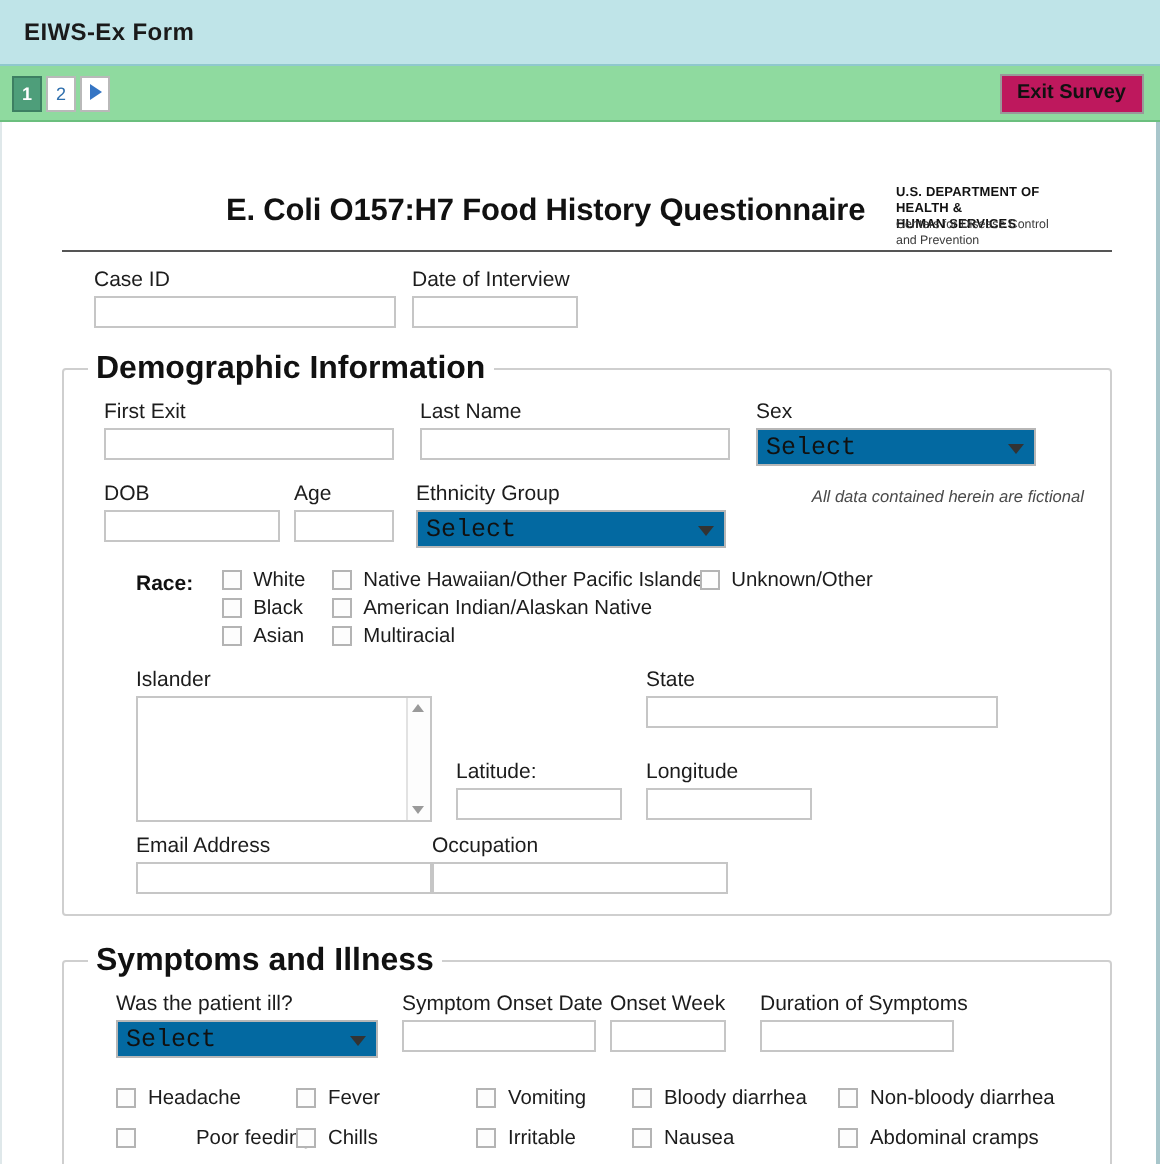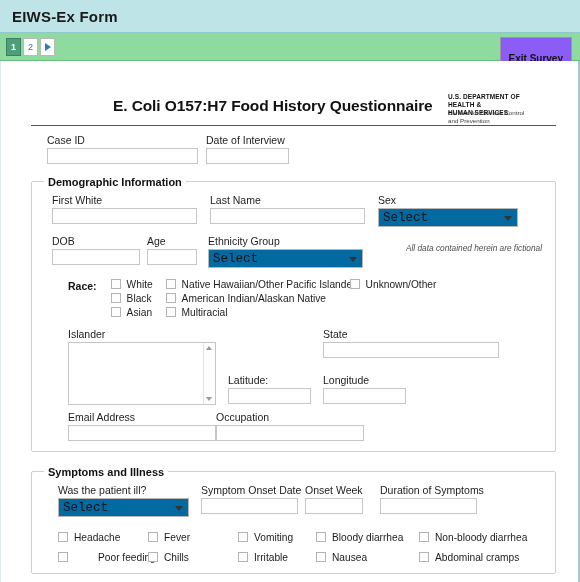--- a/index.html
+++ b/index.html
@@ -31,21 +31,21 @@
     height: 33px;
     background: #bfe4e8;
     border-bottom: 1px solid #8fc8cd;
     display: flex;
     align-items: center;
     padding: 0 0 0 12px;
     box-sizing: border-box;
     flex: 0 0 auto;
   }
   .title-bar-text {
-    font-size: 15px;
+    font-size: 12px;
     font-weight: bold;
     color: #1a1a1a;
     letter-spacing: 0.2px;
   }
 
   
   .toolbar {
     height: 28px;
     background: #8fda9f;
     border-bottom: 1px solid #6bbf7e;
@@ -91,23 +91,23 @@
     border-top: 4px solid transparent;
     border-bottom: 4px solid transparent;
     border-left: 6px solid #3575c4;
     vertical-align: middle;
   }
   .exit-btn {
     position: absolute;
     right: 8px;
     top: 4px;
     height: 20px;
-    padding: 12px 8px;
-    box-sizing: border-box;
-    background: #8b5cf6;
+    padding: 0 8px;
+    box-sizing: border-box;
+    background: #be185d;
     border: 1px solid #999;
     font-size: 10px;
     font-weight: bold;
     color: #111;
     line-height: 18px;
     cursor: pointer;
     font-family: "Liberation Sans", sans-serif;
   }
 
   
@@ -209,21 +209,21 @@
 
   
   fieldset.group {
     border: 1px solid #cfcfcf;
     border-radius: 2px;
     margin: 0;
     padding: 4px 10px 10px 10px;
     position: relative;
   }
   fieldset.group > legend {
-    font-size: 11px;
+    font-size: 16px;
     font-weight: bold;
     color: #111;
     padding: 0 4px;
     margin-left: 2px;
   }
   .group-wrap { margin-top: 12px; }
 
   .row {
     display: flex;
     align-items: flex-start;
@@ -363,21 +363,21 @@
       </div>
 
       <div class="fictional">All data contained herein are fictional</div>
 
       <div class="group-wrap">
       <fieldset class="group">
         <legend>Demographic Information</legend>
 
         <div class="row" style="padding-left:10px; margin-top:2px;">
           <div class="fld" style="width:158px;">
-            <span class="fld-label">First White</span>
+            <span class="fld-label">First Exit</span>
             <input class="txt" style="width: 145px;" value="">
           </div>
           <div class="fld" style="width:168px;">
             <span class="fld-label">Last Name</span>
             <input class="txt" style="width: 155px;" value="">
           </div>
           <div class="fld" style="width:145px;">
             <span class="fld-label">Sex</span>
             <div class="sel" style="width:140px;">
               <span>Select</span>

